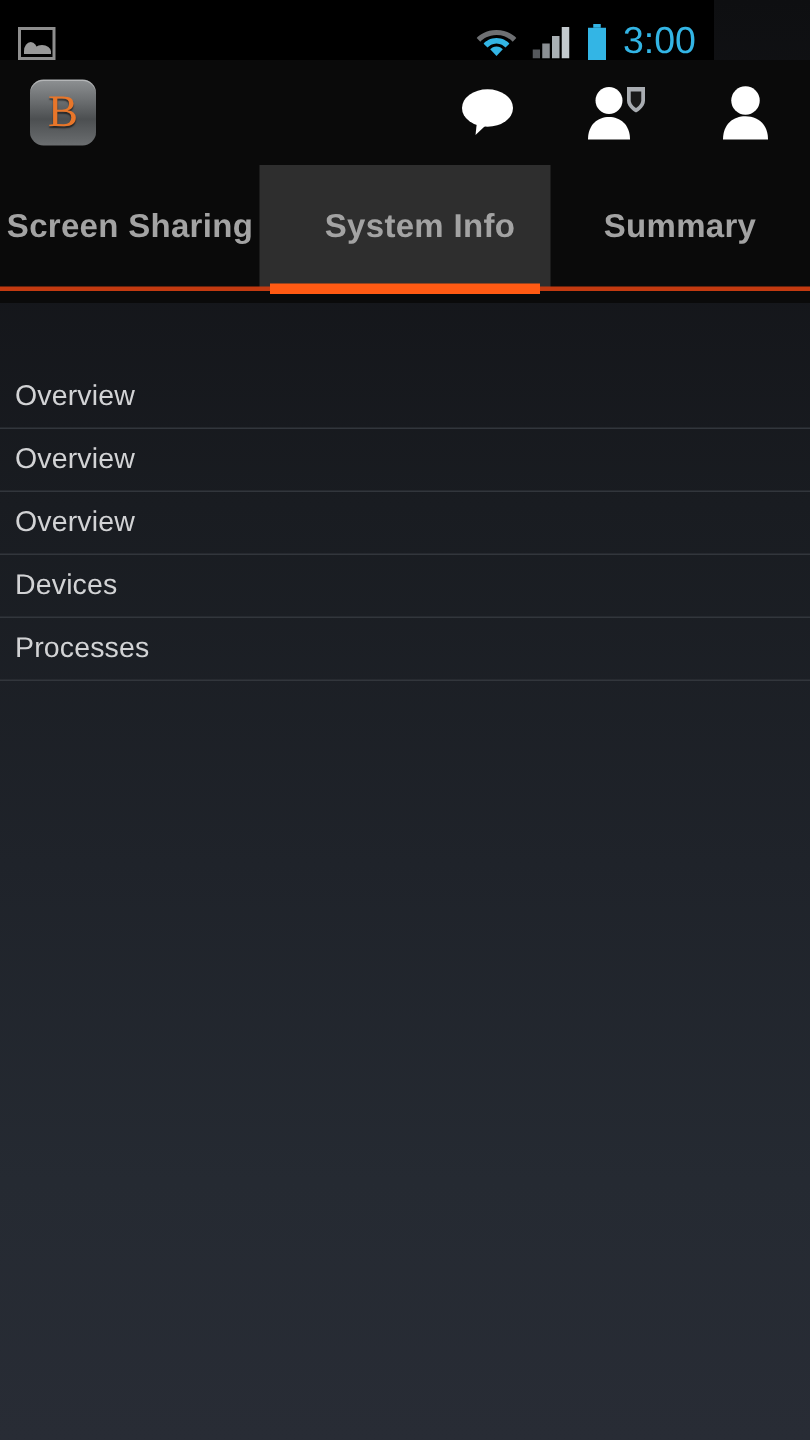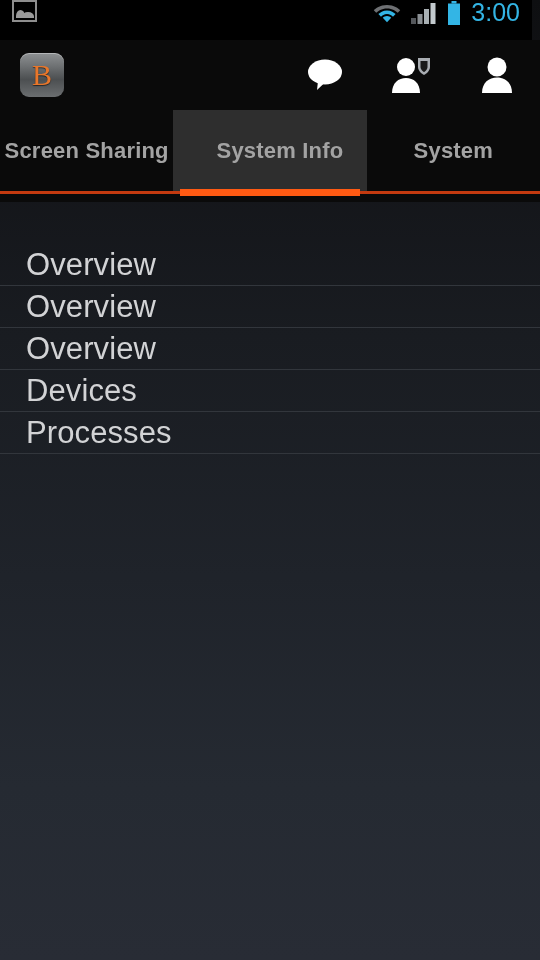--- a/index.html
+++ b/index.html
@@ -11,23 +11,23 @@
   }
   #screen {
     position:relative;
     width:540px; height:960px;
     background:linear-gradient(to bottom, #0e0f11 0%, #121317 12%, #191c21 35%, #1f232a 60%, #252a32 82%, #282c35 100%);
   }
 
   
   .status-bar {
     position:absolute; top:0; left:0;
-    width:532px; height:40px;
+    width:476px; height:40px;
     background:#000;
-    display:flex; align-items:flex-start;
+    display:flex; align-items:flex-end;
     padding:0 8px 0 12px;
     gap:48px;
   }
   .status-left { display:flex; align-items:center; gap:8px; }
   .status-right {
     margin-left:auto;
     display:flex; align-items:center; gap:10px;
     padding-right:4px;
   }
   .gallery-icon {
@@ -120,24 +120,24 @@
 
   
   .list {
     position:absolute; top:202px; left:0;
     width:540px;
     padding-top:42px;
   }
   .list-item {
     height:42px;
     display:flex; align-items:center;
-    padding-left:26px;
+    padding-left:10px;
     border-bottom:1px solid #32363c;
     color:#d2d3d5;
-    font-size:31px;
+    font-size:19px;
     font-weight:400;
     letter-spacing:.1px;
   }
 </style>
 </head>
 <body>
 
 <div id="screen">
 
   <div class="status-bar">
@@ -207,21 +207,21 @@
           </svg>
         </span>
       </div>
 
     </div>
   </div>
 
   <div class="tab-bar">
     <div class="tab">Screen Sharing</div>
     <div class="tab active">System Info</div>
-    <div class="tab">System</div>
+    <div class="tab">Summary</div>
     <div class="tab-underline"></div>
     <div class="tab-underline-active"></div>
   </div>
 
   <div class="list">
     <div class="list-item">Overview</div>
     <div class="list-item">Overview</div>
     <div class="list-item">Overview</div>
     <div class="list-item">Devices</div>
     <div class="list-item">Processes</div>

